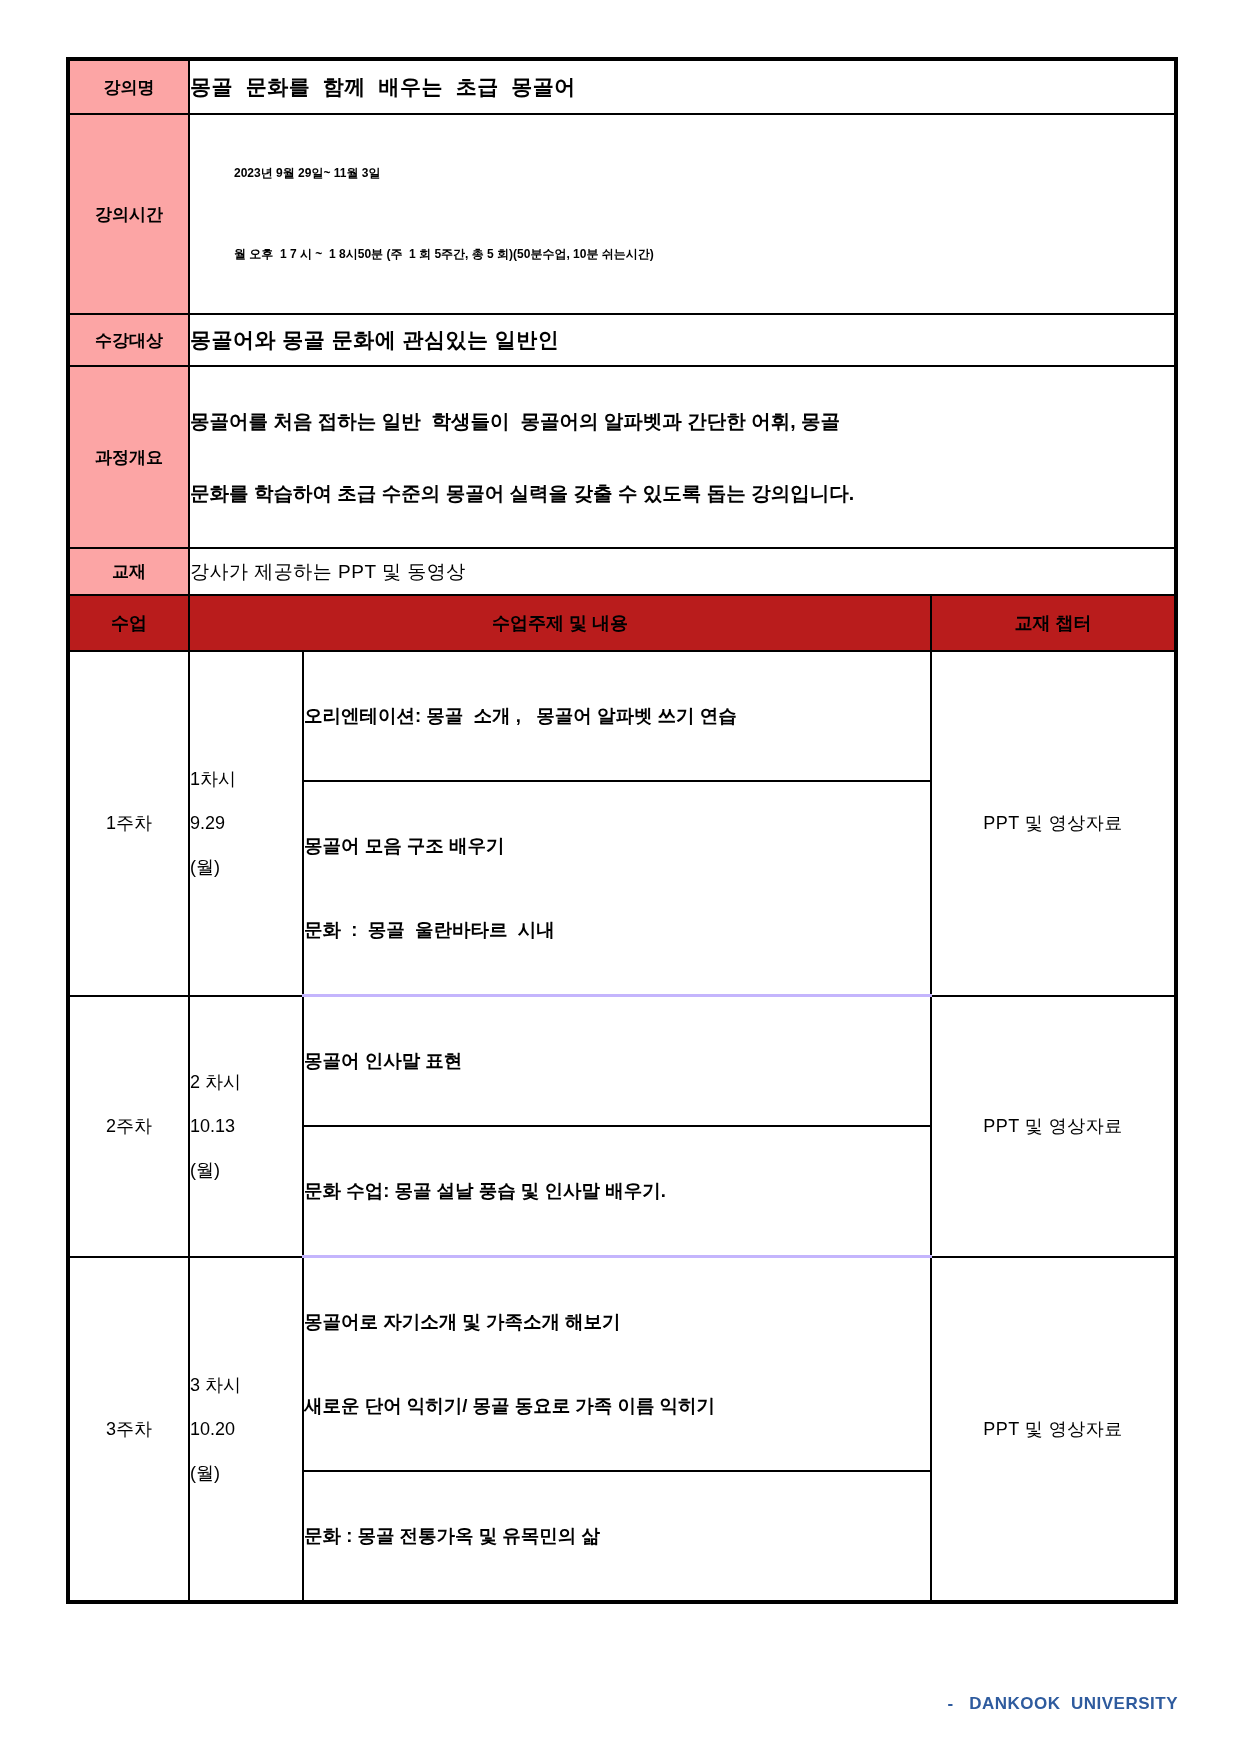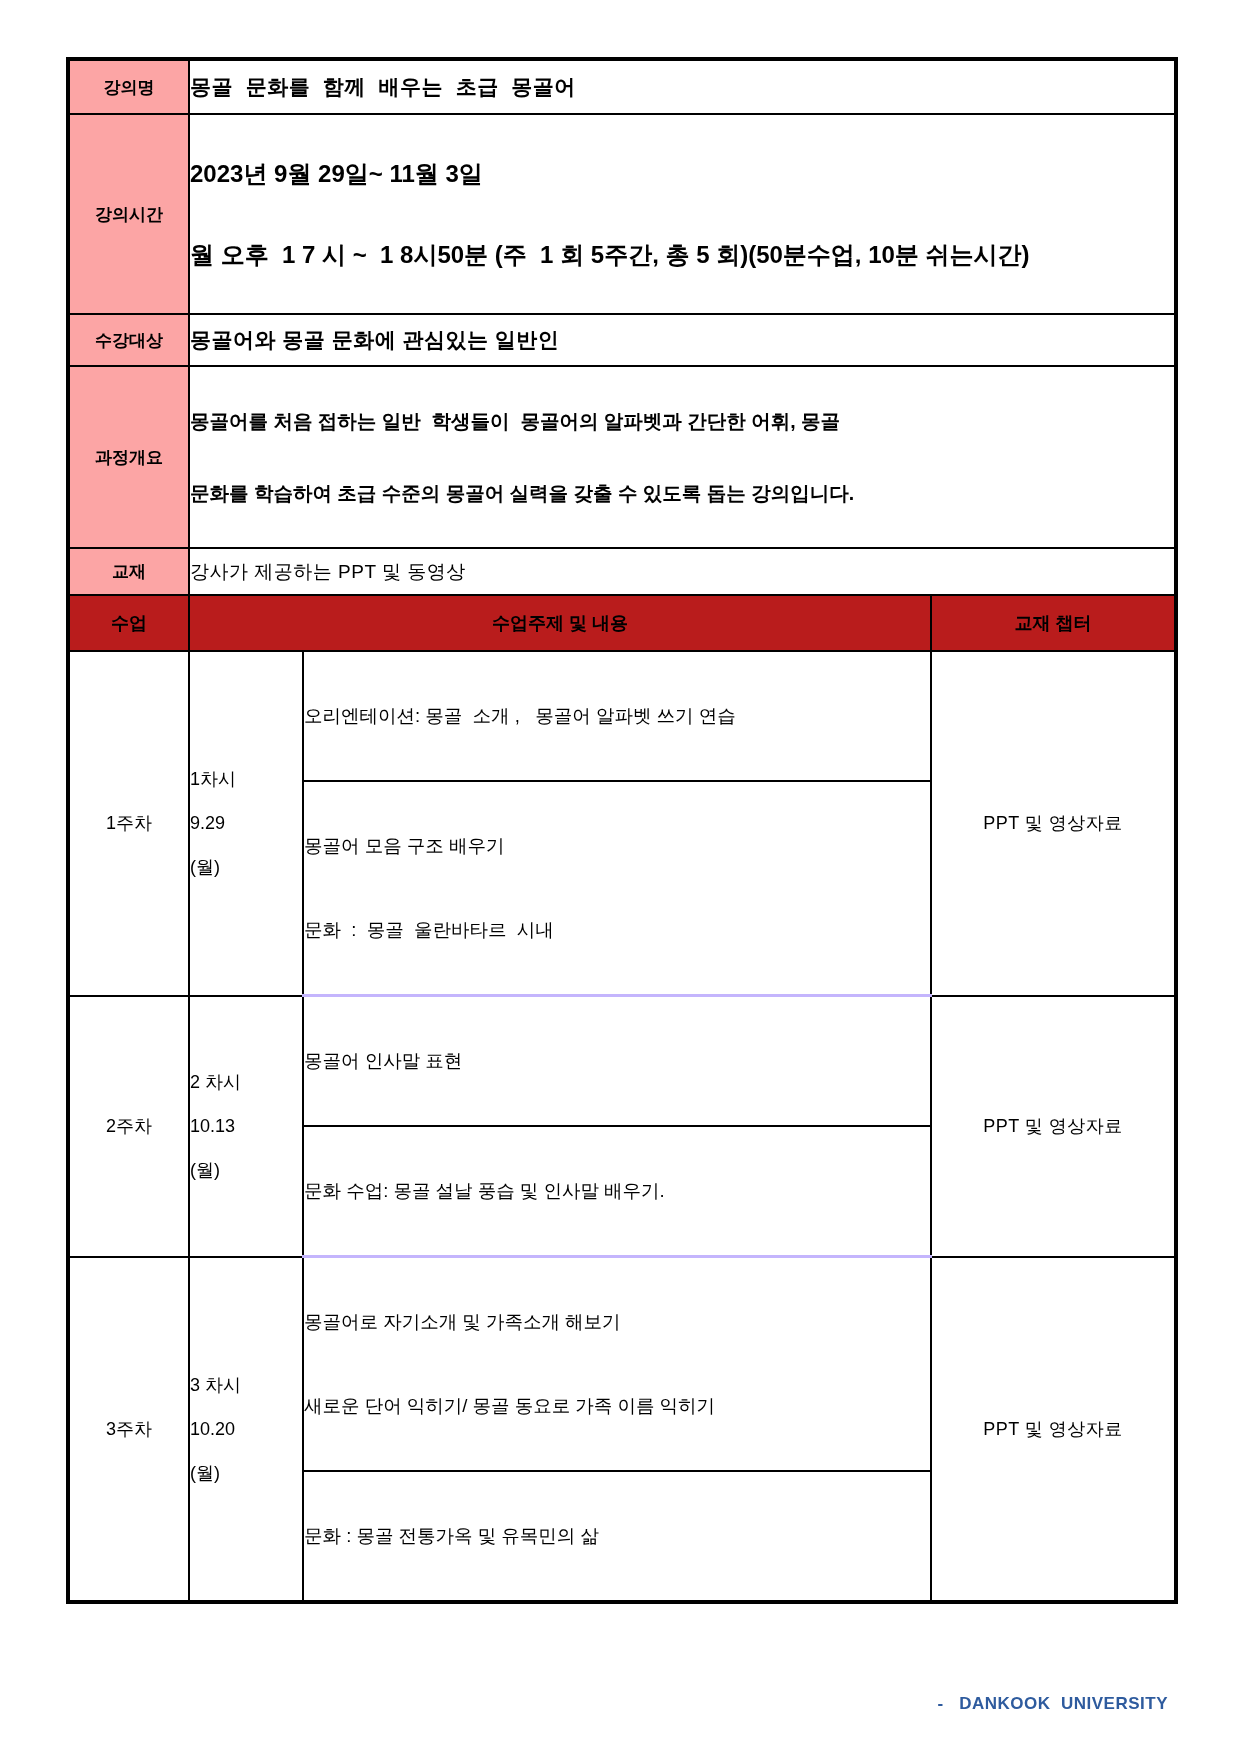--- a/index.html
+++ b/index.html
@@ -11,47 +11,47 @@
   table.doc{border-collapse:collapse;table-layout:fixed;width:1108px;margin:57px 0 0 66px;border:4px solid #000;}
   table.doc td{border:2px solid #000;padding:0;vertical-align:middle;overflow:hidden;}
 
   
   .lbl{background:#fca5a5;text-align:center;font-weight:bold;font-size:17px;}
   .hd{background:#b91c1c;text-align:center;font-weight:bold;font-size:18px;}
 
   
   .val{padding-left:26px;font-weight:bold;white-space:pre-wrap;text-align:left;}
   .v-name{font-size:21px;letter-spacing:.5px;}
-  .v-time div{line-height:45px;font-size:24px;}
+  .v-time div{line-height:45px;font-size:12px;padding-left:44px;}
   .v-overview div{line-height:36px;font-size:19.5px;}
   .v-textbook{font-weight:400;font-size:19px;letter-spacing:.5px;}
 
   
   .r-name td{height:52px;}
   .r-time td{height:102px;}
   .r-target td{height:50px;}
   .r-overview td{height:76px;}
   .r-textbook td{height:45px;}
   .r-header td{height:54px;}
   .w1a .content{height:80px;} .w1b .content{height:95px;}
   .w2a .content{height:64px;} .w2b .content{height:69px;}
   .w3a .content{height:112px;} .w3b .content{height:60px;}
 
   
   .wkcell{text-align:center;font-size:18px;font-weight:400;}
   .sess{font-size:18px;font-weight:400;}
   .sess div{line-height:44px;}
   .content{padding-left:17px;font-size:18.5px;font-weight:400;white-space:pre-wrap;text-align:left;}
-  .content div{line-height:40px;}
+  .content div{line-height:40px;font-weight:bold;}
   .chap{text-align:center;font-size:18px;font-weight:400;letter-spacing:.5px;}
 
   
   tr.wk-end > td{border-bottom:3px solid #c4b5fd;}
 
-  .footer{position:absolute;top:1694px;right:72px;font-weight:bold;font-size:17px;letter-spacing:.5px;white-space:pre;}
+  .footer{position:absolute;top:1694px;right:62px;font-weight:bold;font-size:17px;letter-spacing:.5px;white-space:pre;}
 </style>
 </head>
 <body>
 
 <div class="page">
 
 
   <table class="doc">
     <colgroup>
       <col style="width:121px">

